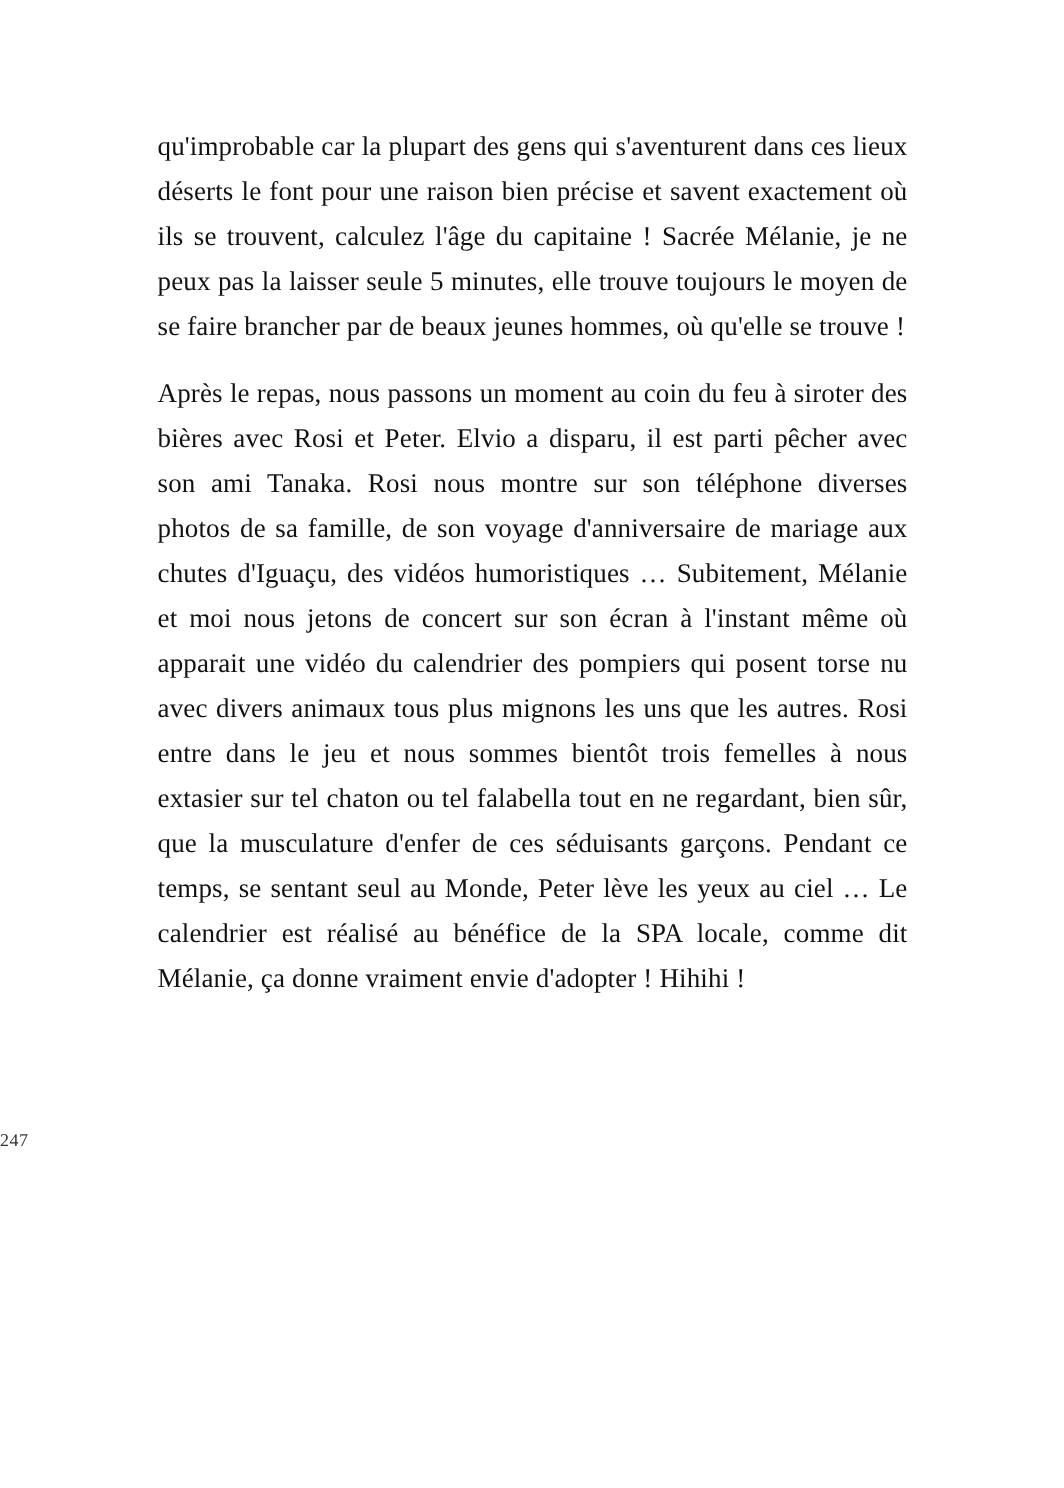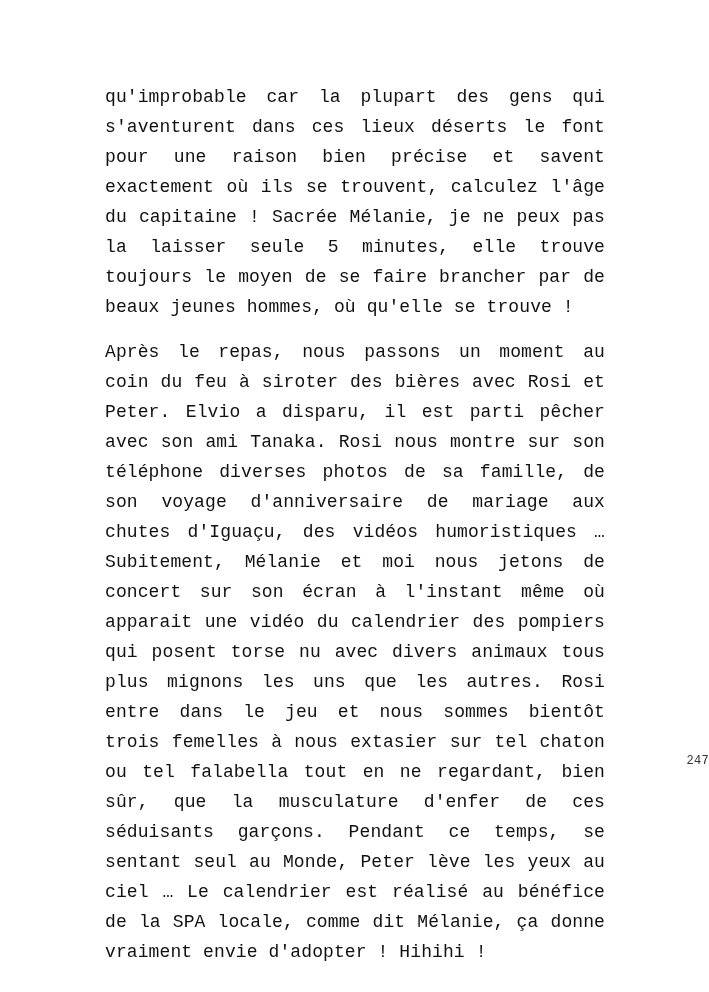--- a/index.html
+++ b/index.html
@@ -15,21 +15,20 @@
     color: #111111;
     overflow: hidden;
   }
   .page {
     position: absolute;
     top: 0;
     left: 0;
     width: 709px;
     height: 806px;
     background: #ffffff;
-    font-family: Liberation Mono, monospace;
   }
   .text-block {
     position: absolute;
     top: 82px;
     left: 105px;
     width: 500px;
   }
   .text-block p {
     margin: 0 0 15px 0;
     font-size: 18px;
@@ -39,21 +38,21 @@
     letter-spacing: 0.1px;
   }
   .text-block p:last-child {
     margin-bottom: 0;
   }
   .page-number {
     position: absolute;
     bottom: 38px;
     left: 0;
     width: 709px;
-    text-align: right;
+    text-align: left;
     font-size: 12px;
     color: #333333;
     letter-spacing: 0.3px;
     margin-top: 36px;
   }
 </style>
 </head>
 <body>
 
 <div class="page">

